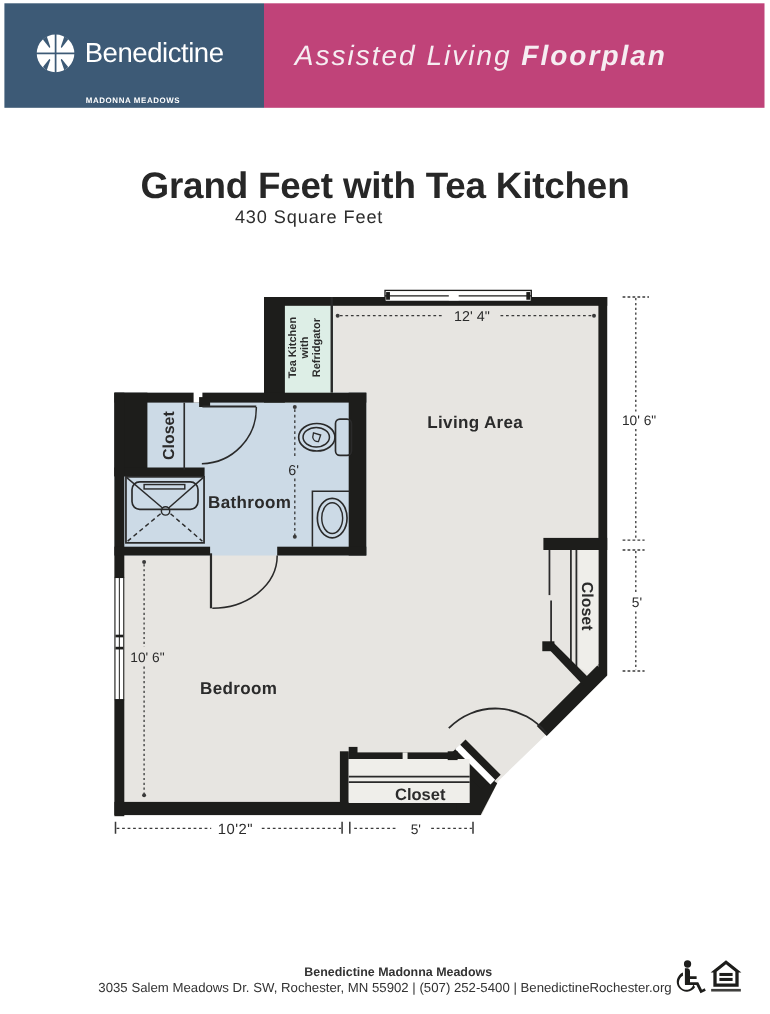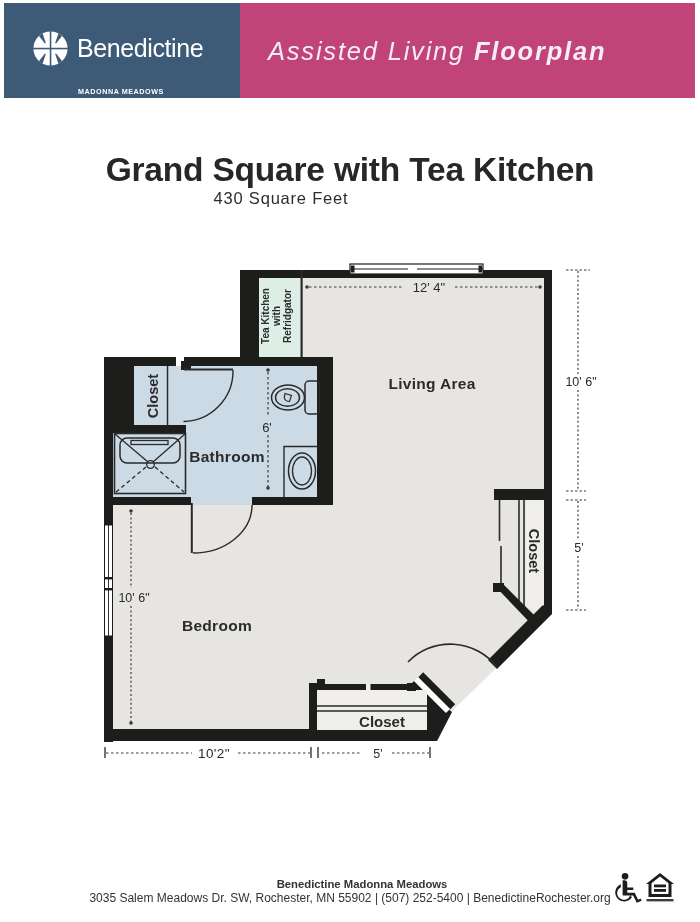--- a/index.html
+++ b/index.html
@@ -24,21 +24,21 @@
     <path d="M 28.6 3.5 Q 30.9 4.6 32.4 6.5 L 26.3 14.2 Q 25.1 15.1 25.3 13.3 Z" transform="translate(40,40) scale(-1,-1)"></path>
   </g>
 </svg>
 
 <div class="abs" style="left:77px;top:34px;color:#fff;font-size:25px;font-weight:normal;letter-spacing:-0.4px;">Benedictine</div>
 
 <div class="abs" style="left:78px;top:60px;color:#fff;font-size:7.2px;font-weight:bold;letter-spacing:0.55px;margin-top:27px;">MADONNA MEADOWS</div>
 
 <div class="abs" style="left:268px;top:37px;color:#f6edf2;font-size:25.5px;letter-spacing:1.8px;font-style:italic;">Assisted Living <b>Floorplan</b></div>
 
-<div class="abs" style="left:0;top:151px;width:700px;text-align:center;color:#272727;font-size:33.5px;font-weight:bold;letter-spacing:-0.2px;">Grand Square with Tea Kitchen</div>
+<div class="abs" style="left:0;top:151px;width:700px;text-align:center;color:#272727;font-size:33.5px;font-weight:bold;letter-spacing:-0.2px;">Grand Feet with Tea Kitchen</div>
 
 <div class="abs" style="left:0;top:189px;width:562px;text-align:center;color:#2d2d2d;font-size:16.5px;letter-spacing:0.8px;">430 Square Feet</div>
 
 <svg class="abs" style="left:0;top:0;" width="700" height="922" viewBox="0 0 700 922">
 
   <g>
     <polygon points="104,357 240,357 240,270 552,270 552,614 453,710 438,741 104,741" fill="#e7e5e1"></polygon>
   </g>
 
   <g>

